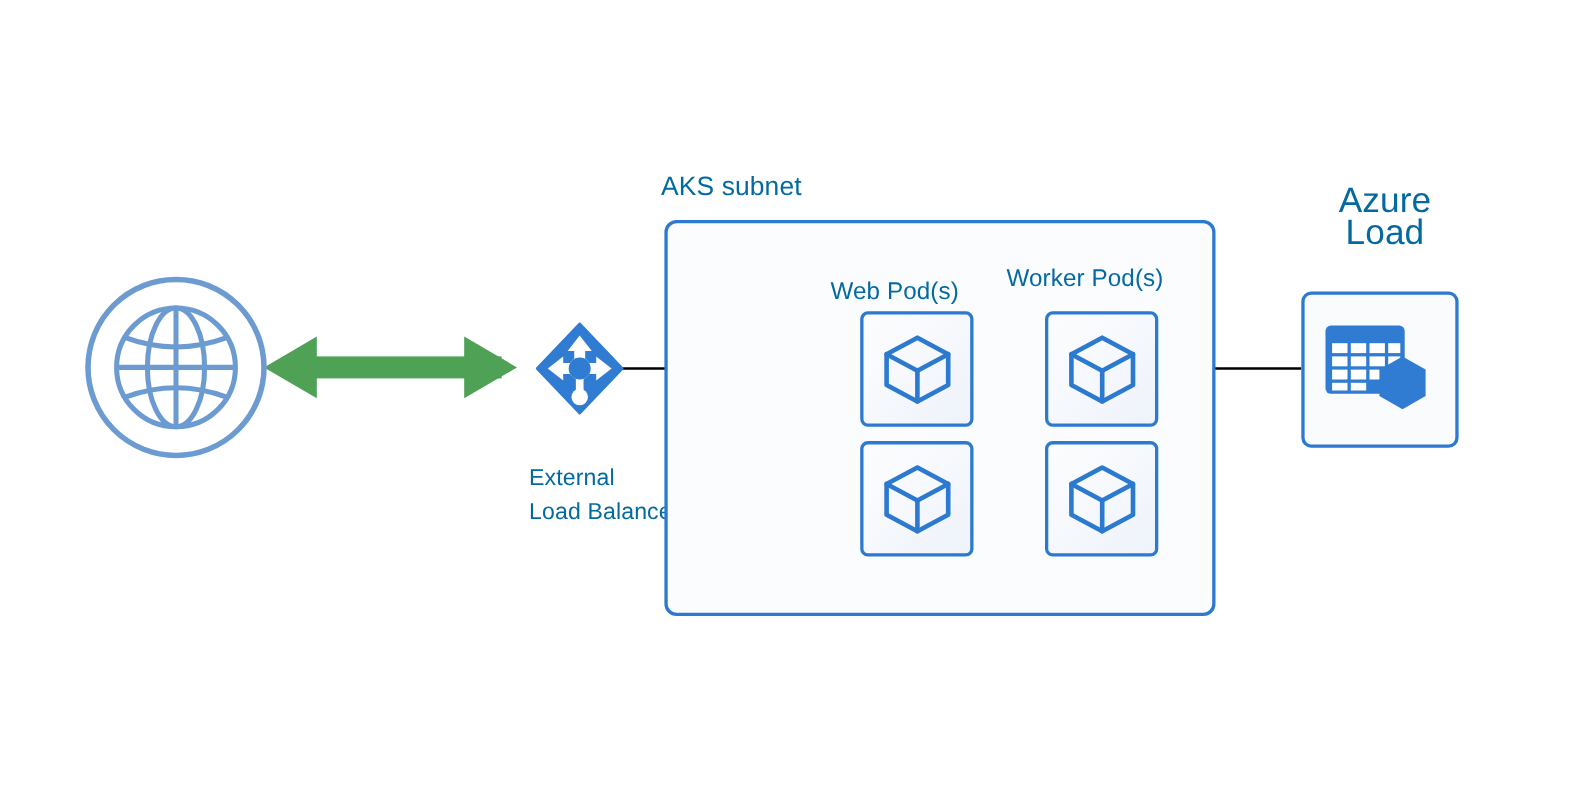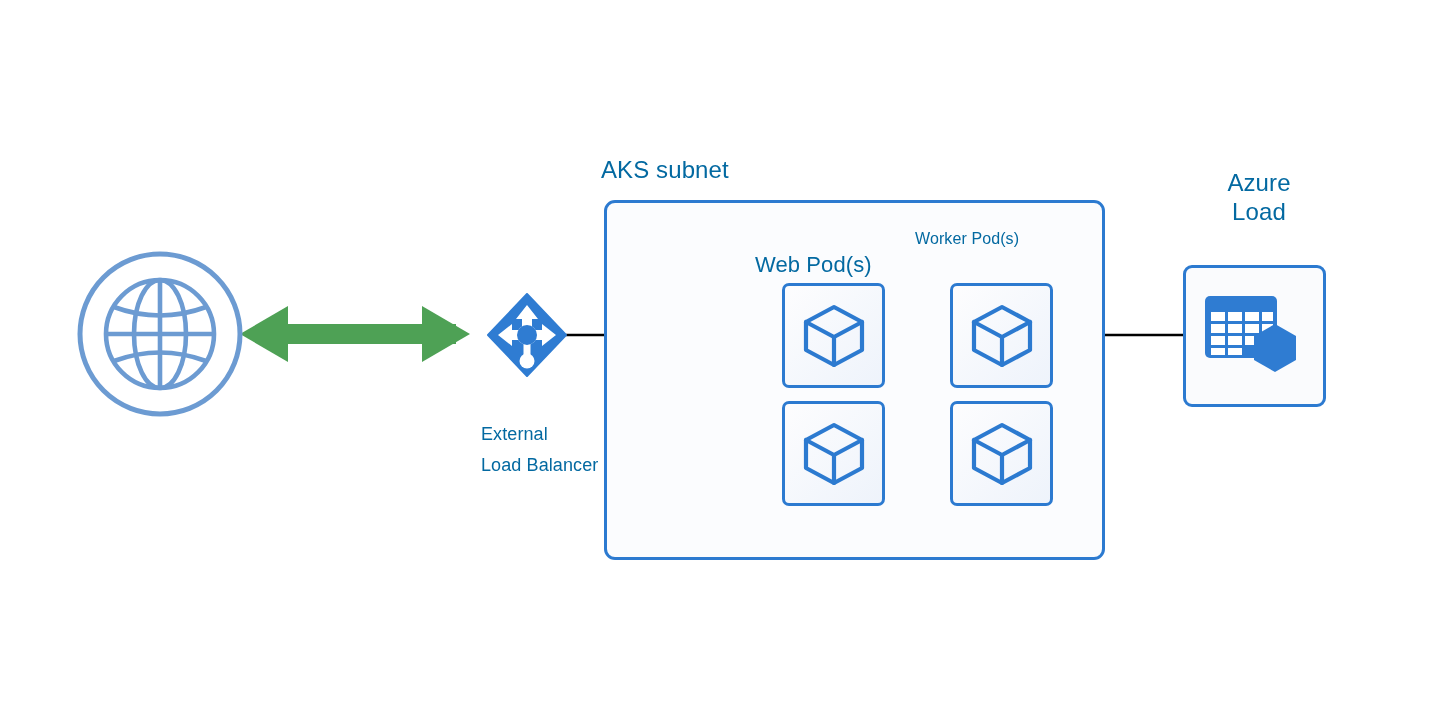--- a/index.html
+++ b/index.html
@@ -24,24 +24,24 @@
   .lbl {
     position: absolute;
     color: #0369a1;
     font-family: "Liberation Sans", sans-serif;
     font-size: 23px;
     line-height: 29px;
     white-space: pre;
     letter-spacing: 0.1px;
   }
   .lbl-aks       { left: 601px; top: 155px; font-size: 24px; }
-  .lbl-azure     { left: 1211px; top: 168px; font-size: 24px; text-align: center; width: 96px; }
+  .lbl-azure     { left: 1211px; top: 168px; font-size: 32px; text-align: center; width: 96px; }
   .lbl-webpod    { left: 755px; top: 250px; font-size: 22px; }
-  .lbl-workerpod { left: 915px; top: 224px; font-size: 16px; text-align: center; }
-  .lbl-elb       { left: 481px; top: 419px; font-size: 18px; line-height: 31px; }
+  .lbl-workerpod { left: 915px; top: 238px; font-size: 22px; text-align: center; }
+  .lbl-elb       { left: 481px; top: 419px; font-size: 21px; line-height: 31px; }
 
   
   .aks-box {
     left: 604px;
     top: 200px;
     width: 501px;
     height: 360px;
     box-sizing: border-box;
     border: 3px solid #2C7AD0;
     border-radius: 11px;

